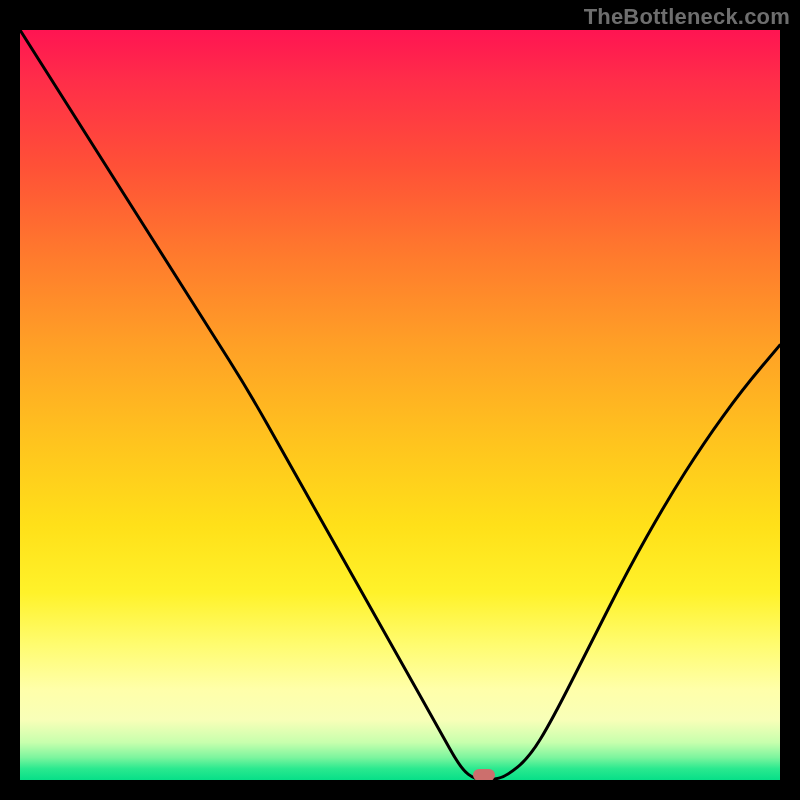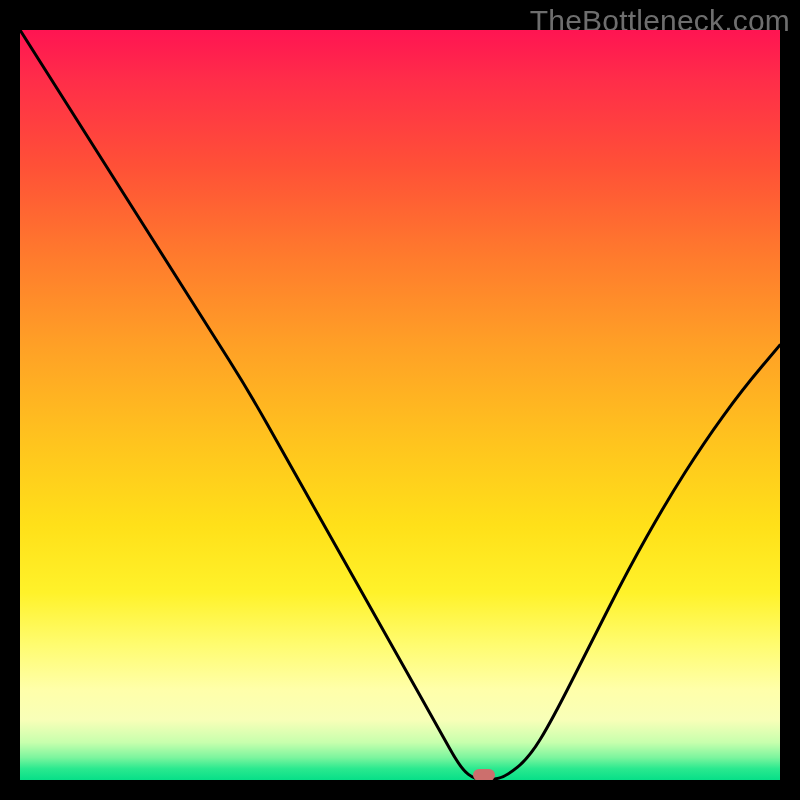--- a/index.html
+++ b/index.html
@@ -53,22 +53,22 @@
   svg.curve {
     position: absolute;
     left: 0; top: 0;
     width: 100%;
     height: 100%;
   }
   .watermark {
     position: absolute;
     top: 4px;
     right: 10px;
-    font-size: 30px;
-    font-weight: 400;
+    font-size: 22px;
+    font-weight: 700;
     color: #6e6e6e;
     letter-spacing: 0.2px;
   }
   .marker {
     position: absolute;
     width: 22px;
     height: 12px;
     border-radius: 6px;
     background: #cc6f6d;
     transform: translate(-50%, -50%);

